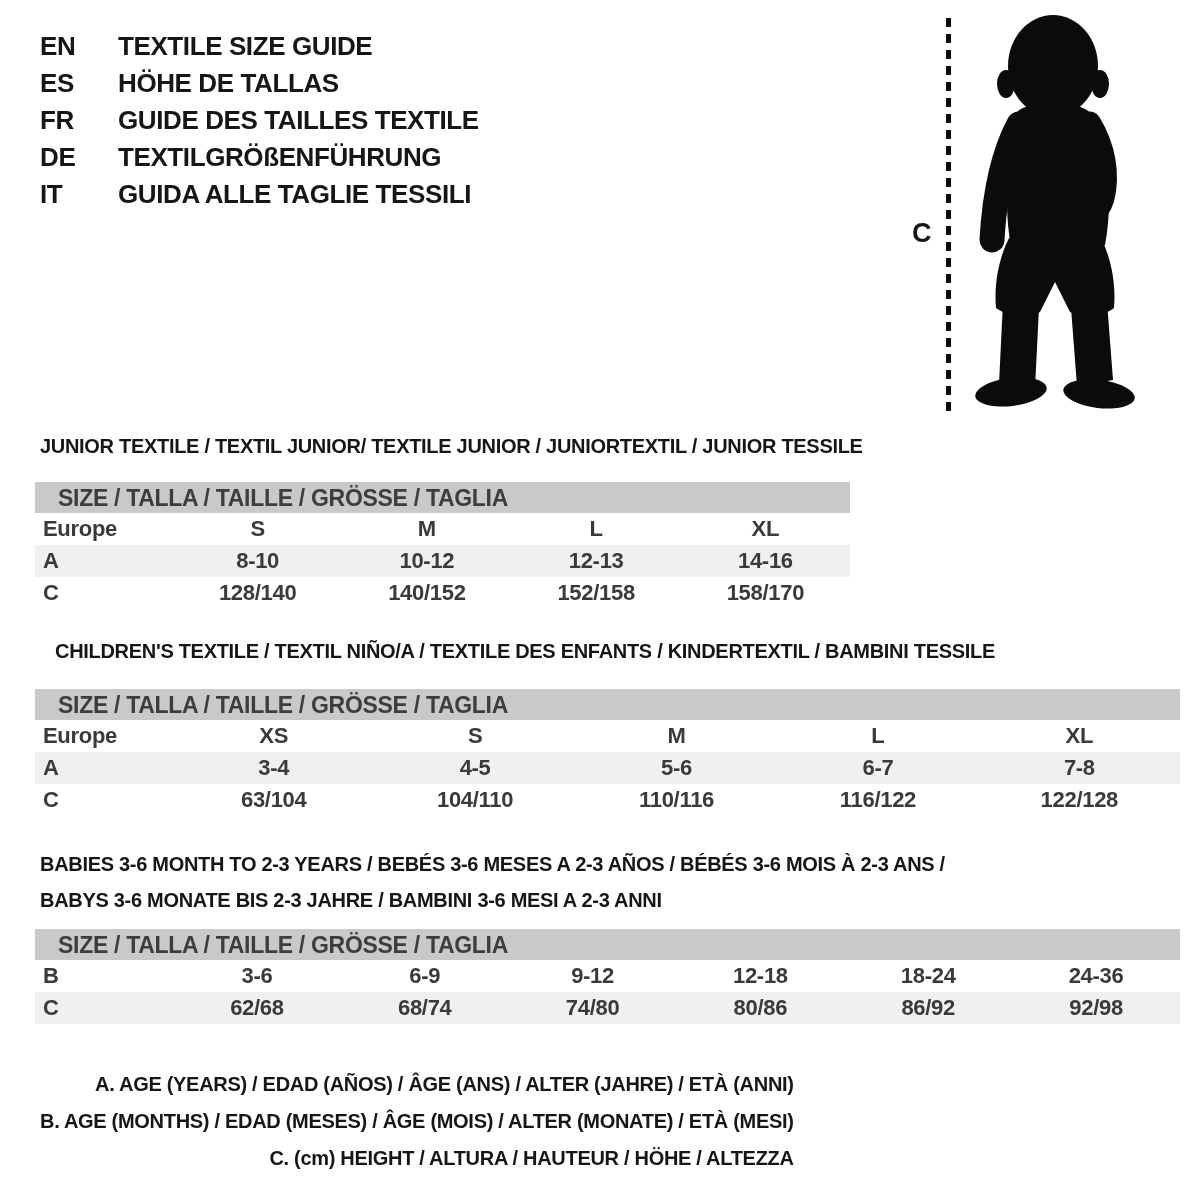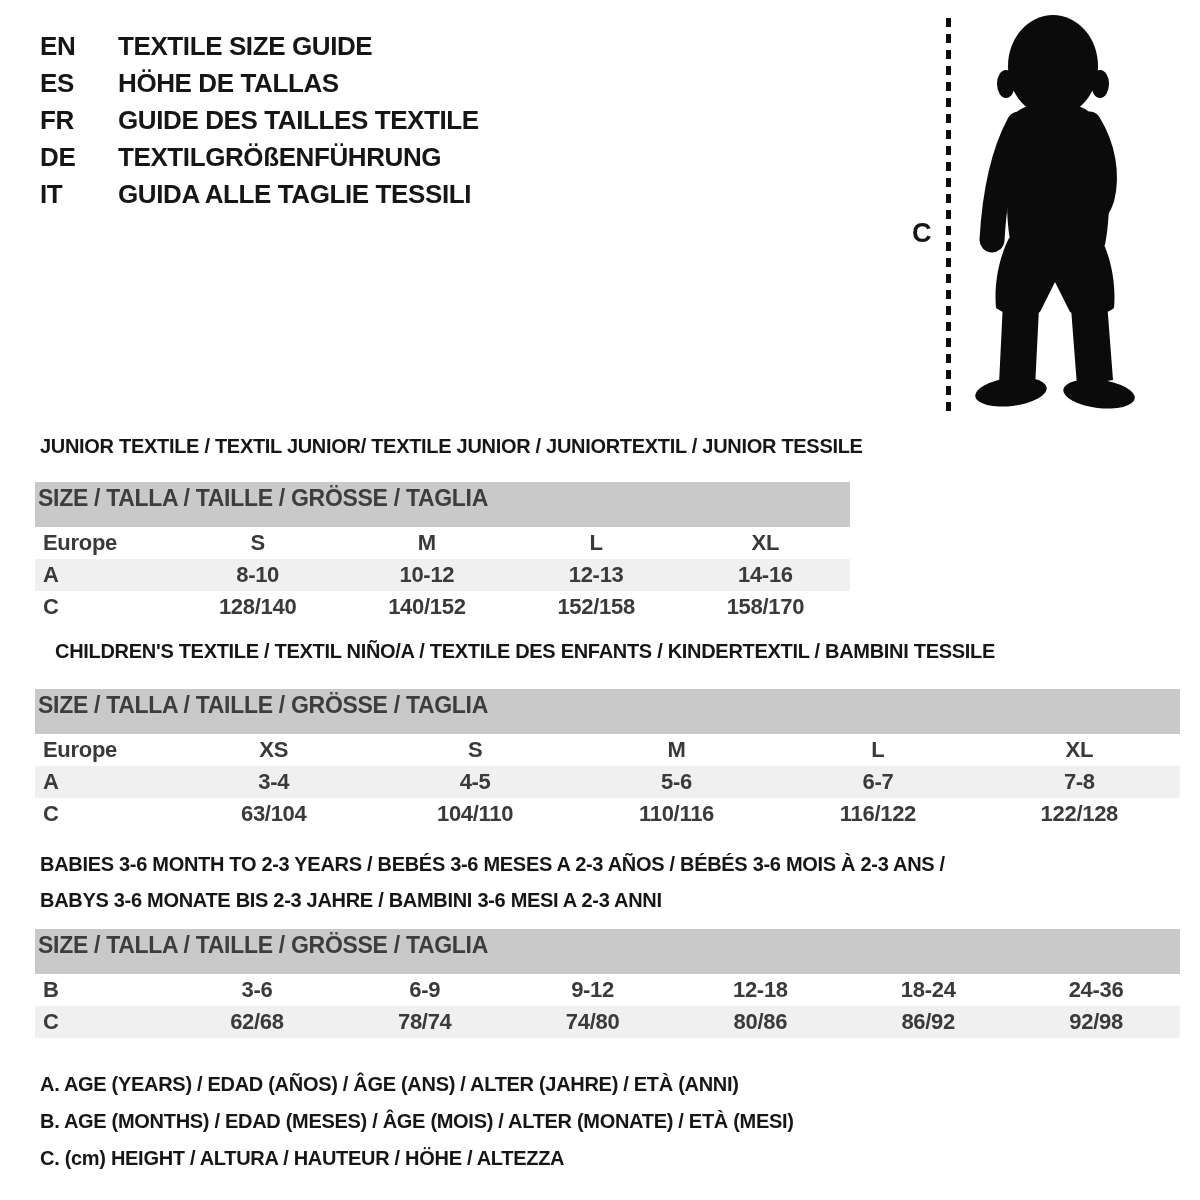--- a/index.html
+++ b/index.html
@@ -30,31 +30,31 @@
   .baby-svg{position:absolute;left:960px;top:12px;width:190px;height:410px;color:var(--silhouette,#0b0b0b);}
   
   .section-title-block{position:absolute;left:40px;}
   .section-title-line{
     font-size:20px;line-height:36px;letter-spacing:-0.3px;
     color:var(--heading-text,#161616);white-space:nowrap;
   }
   
   .size-table{position:absolute;left:35px;}
   .size-bar{
-    height:45px;line-height:32px;padding-left:3px;
+    height:31px;line-height:32px;padding-left:23px;
     background:var(--bar-background,#c9c9c9);
     color:var(--bar-text,#3d3d3d);
     font-size:23px;letter-spacing:-0.3px;white-space:nowrap;
   }
   .t-row{display:flex;height:32px;line-height:32px;font-size:22px;color:var(--table-text,#3a3a3a);letter-spacing:-0.3px;}
   .t-row.shaded{background:var(--band-background,#f0f0f0);}
   .t-label{width:130px;padding-left:8px;flex:0 0 auto;}
   .t-cell{flex:1 1 0;text-align:center;}
   
-  .legend{position:absolute;left:40px;top:1066px;}
+  .legend{position:absolute;left:40px;top:1066px;text-align:right;}
   .legend-line{
     font-size:20px;line-height:37px;letter-spacing:-0.3px;
     color:var(--heading-text,#161616);white-space:nowrap;
   }
 </style>
 </head>
 <body>
 
 <div class="sheet" style="--background: #ffffff; --heading-text: #161616; --table-text: #3a3a3a; --bar-background: #c9c9c9; --bar-text: #3d3d3d; --band-background: #f0f0f0; --silhouette: #0b0b0b;">
 
@@ -175,21 +175,21 @@
           <span class="t-cell">3-6</span>
           <span class="t-cell">6-9</span>
           <span class="t-cell">9-12</span>
           <span class="t-cell">12-18</span>
           <span class="t-cell">18-24</span>
           <span class="t-cell">24-36</span>
         </div>
         <div class="t-row shaded">
           <span class="t-label">C</span>
           <span class="t-cell">62/68</span>
-          <span class="t-cell">78/74</span>
+          <span class="t-cell">68/74</span>
           <span class="t-cell">74/80</span>
           <span class="t-cell">80/86</span>
           <span class="t-cell">86/92</span>
           <span class="t-cell">92/98</span>
         </div>
       </div>
     </div>
 
   <div class="legend" id="legend">
       <div class="legend-line">A. AGE (YEARS) / EDAD (AÑOS) / ÂGE (ANS) / ALTER (JAHRE) / ETÀ (ANNI)</div>

